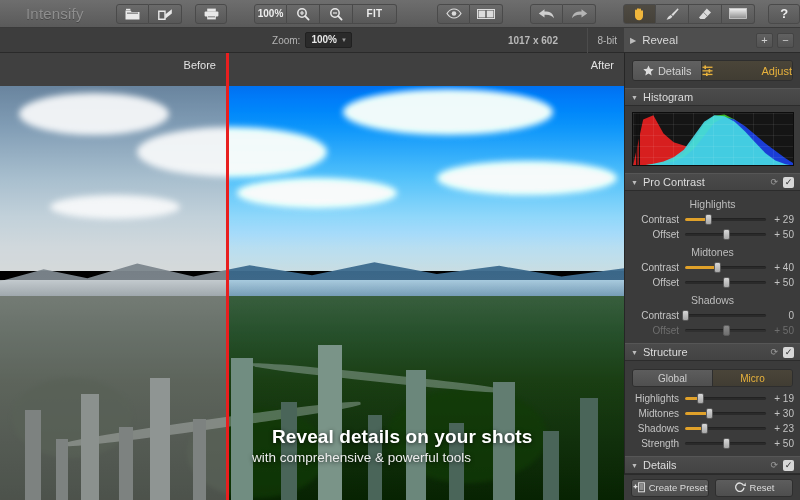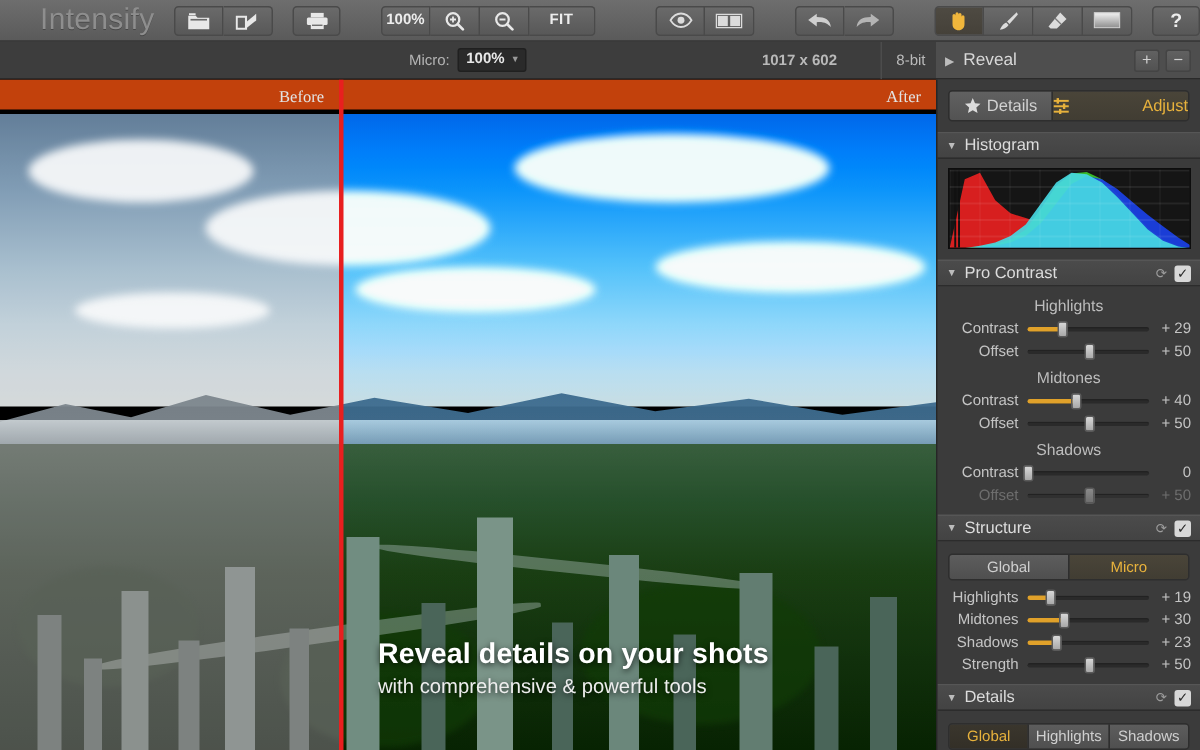--- a/index.html
+++ b/index.html
@@ -12,22 +12,22 @@
   #app { position:relative; width:800px; height:500px; }
 
   
   .toolbar {
     position:absolute; left:0; top:0; width:800px; height:28px;
     background:linear-gradient(#6e6e6e,#5a5a5a);
     border-bottom:1px solid #3a3a3a;
     display:flex; align-items:center;
   }
   .app-title {
-    font-size:20px; color:#8e8e8e; padding-left:14px; letter-spacing:.2px;
-    width:120px; text-shadow:0 1px 0 rgba(0,0,0,.25);text-align:center;
+    font-size:15px; color:#8e8e8e; padding-left:26px; letter-spacing:.2px;
+    width:120px; text-shadow:0 1px 0 rgba(0,0,0,.25);
   }
   .tb-group { display:flex; height:20px; align-items:stretch; }
   .tb-btn {
     width:33px; height:20px;
     background:linear-gradient(#6a6a6a,#585858);
     border:1px solid #4a4a4a; border-left-width:0;
     display:flex; align-items:center; justify-content:center;
     color:#e6e6e6;
   }
   .tb-btn:first-child { border-left-width:1px; border-radius:3px 0 0 3px; }
@@ -76,22 +76,22 @@
     display:flex; align-items:center; justify-content:center;
     color:#d0d0d0; font-size:11px; line-height:1;
   }
 
   
   .canvas {
     position:absolute; left:0; top:53px; width:624px; height:447px;
     background:#000; overflow:hidden;
   }
   .ba-strip {
-    position:absolute; left:0; top:0; width:624px; height:20px;
-    background:#c2410c; z-index:6;font-family:Liberation Serif, serif;
+    position:absolute; left:0; top:0; width:624px; height:33px;
+    background:#404040; z-index:6;
   }
   .ba-strip .before {
     position:absolute; left:0; top:0; width:226px; height:23px;
     display:flex; align-items:center; justify-content:flex-end;
     padding-right:10px; font-size:11px; color:#e2e2e2;
   }
   .ba-strip .after {
     position:absolute; left:230px; top:0; right:0; height:23px;
     display:flex; align-items:center; justify-content:flex-end;
     padding-right:10px; font-size:11px; color:#e2e2e2;
@@ -138,21 +138,21 @@
   .after-clip {
     position:absolute; inset:0; clip-path: inset(0 0 0 226px);
     filter:saturate(1.45) contrast(1.22) brightness(.98);
     z-index:3;
   }
 
   .overlay-text {
     position:absolute; left:252px; bottom:35px; z-index:9;
     text-shadow:0 1px 4px rgba(0,0,0,.7);
   }
-  .overlay-text .t1 { font-size:19px; font-weight:bold; color:#ffffff; letter-spacing:.1px;}
+  .overlay-text .t1 { font-size:19px; font-weight:bold; color:#ffffff; letter-spacing:.1px;margin-left:20px;}
   .overlay-text .t2 { font-size:13.5px; color:#ededed; margin-top:2px; }
 
   
   .panel {
     position:absolute; left:624px; top:53px; width:176px; height:447px;
     background:#3b3b3b; border-left:1px solid #262626; overflow:hidden;
   }
   .seg {
     display:flex; margin:7px 7px 0 7px; height:21px;
     border:1px solid #2e2e2e; border-radius:3px; overflow:hidden;
@@ -376,21 +376,21 @@
 
     <div class="gap"></div>
 
     <div class="tb-btn solo">
       <span class="lbl" style="font-size:13px;">?</span>
     </div>
   </div>
 
   <div class="subbar">
     <div class="zoom-wrap">
-      <span>Micro:</span>
+      <span>Zoom:</span>
       <span class="zoom-field">
         <span>100%</span>
         <span class="caret">▼</span>
       </span>
     </div>
     <div class="dims">1017 x 602</div>
     <div class="bitdepth">8-bit</div>
   </div>
 
   <div class="layers-bar">
@@ -655,14 +655,31 @@
         <div class="tabs3" id="dt-tabs">
             <div class="on">Global</div>
             <div>Highlights</div>
             <div>Shadows</div>
           </div>
 
       </div>
     </div>
   </div>
 
+  <div class="footer">
+    <div class="fbtn">
+      <svg width="12" height="11" viewBox="0 0 12 11">
+        <path d="M0.5 4.6h4M2.5 2.6v4" stroke="#e0e0e0" stroke-width="1.3"></path>
+        <rect x="5.6" y="0.8" width="5.8" height="9" fill="none" stroke="#e0e0e0" stroke-width="1"></rect>
+        <path d="M6.6 3h3.8M6.6 5h3.8M6.6 7h3.8" stroke="#e0e0e0" stroke-width="0.8"></path>
+      </svg>
+      <span>Create Preset</span>
+    </div>
+    <div class="fbtn">
+      <svg width="12" height="11" viewBox="0 0 12 11">
+        <path d="M9.6 3.4A4.2 4.2 0 1 0 10 5.6" fill="none" stroke="#e0e0e0" stroke-width="1.3"></path>
+        <path d="M11.4 0.6 L9.4 4 L12 3.9z" fill="#e0e0e0"></path>
+      </svg>
+      <span>Reset</span>
+    </div>
+  </div>
 
 </div>
 
 </body></html>

